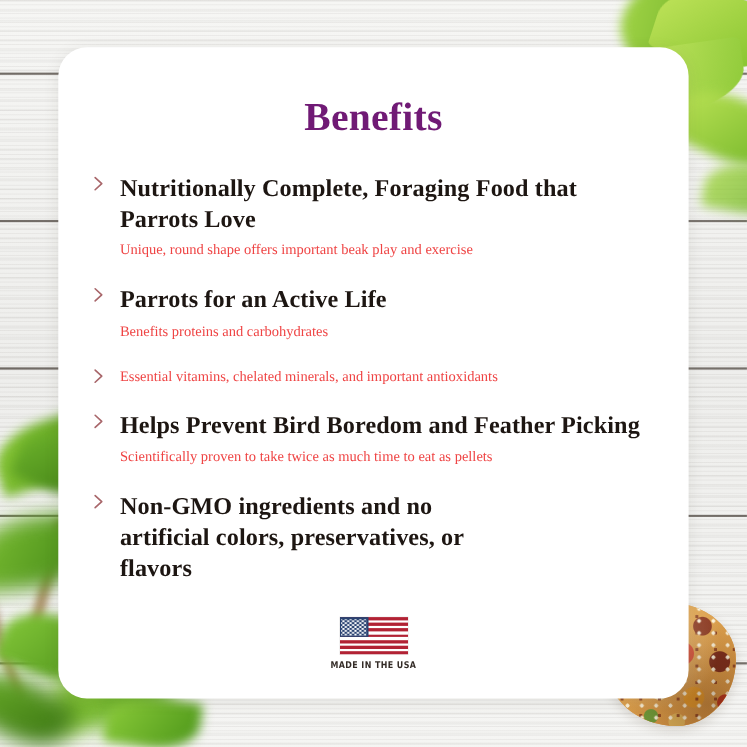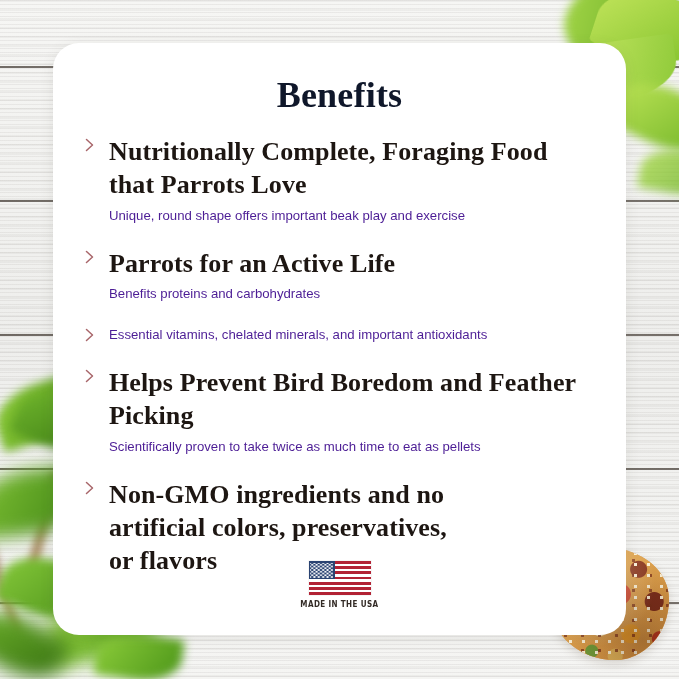--- a/index.html
+++ b/index.html
@@ -82,22 +82,22 @@
     border-radius: 26px;
     box-shadow: 0 3px 14px rgba(80,75,70,0.10);
   }
 
   .card-title {
     text-align: center;
     font-family: "Liberation Serif", "DejaVu Serif", serif;
     font-weight: bold;
     font-size: 36px;
     letter-spacing: .2px;
-    color: #0f172a;
-    margin: 5px;
+    color: #701a75;
+    margin: 16px;
     padding-top: 26px;
   }
 
   .benefits {
     margin: 0;
     padding: 14px 0 0 0;
     list-style: none;
   }
 
   .benefit {
@@ -113,31 +113,31 @@
     top: 2px;
     width: 14px;
     height: 16px;
     color: #a8666a;
   }
   .chev svg { display: block; }
 
   .b-head {
     font-family: "Liberation Serif", "DejaVu Serif", serif;
     font-weight: bold;
-    font-size: 26px;
+    font-size: 22px;
     line-height: 1.28;
     color: #1d1612;
     margin: 0;
     letter-spacing: .1px;
   }
   .b-sub {
-    font-family: Liberation Sans, sans-serif;
+    font-family: Liberation Serif, serif;
     font-size: 13.2px;
     line-height: 1.45;
-    color: #4c1d95;
+    color: #ef4444;
     margin: 4px 0 0 0;
   }
 
   
   .usa {
     position: absolute;
     left: 0; right: 0;
     bottom: 26px;
     display: flex;
     flex-direction: column;

